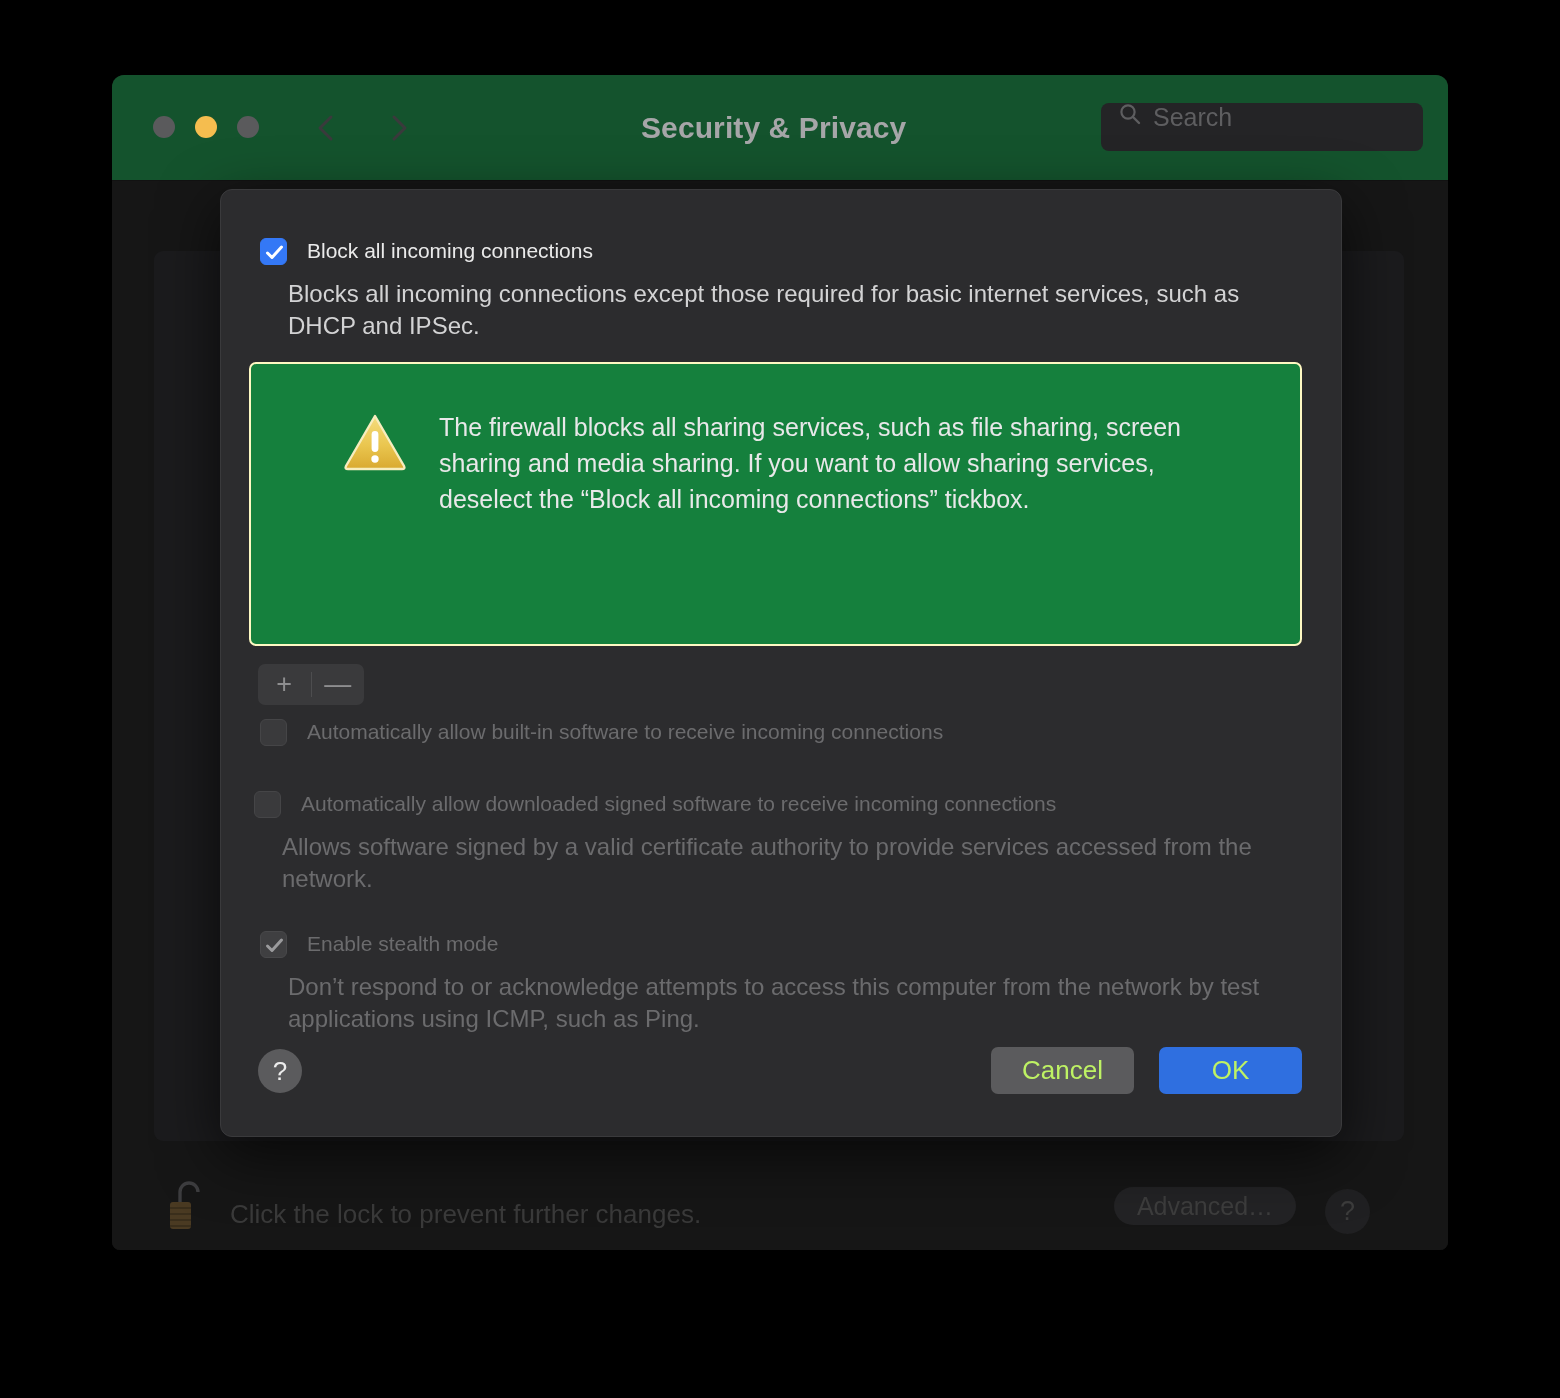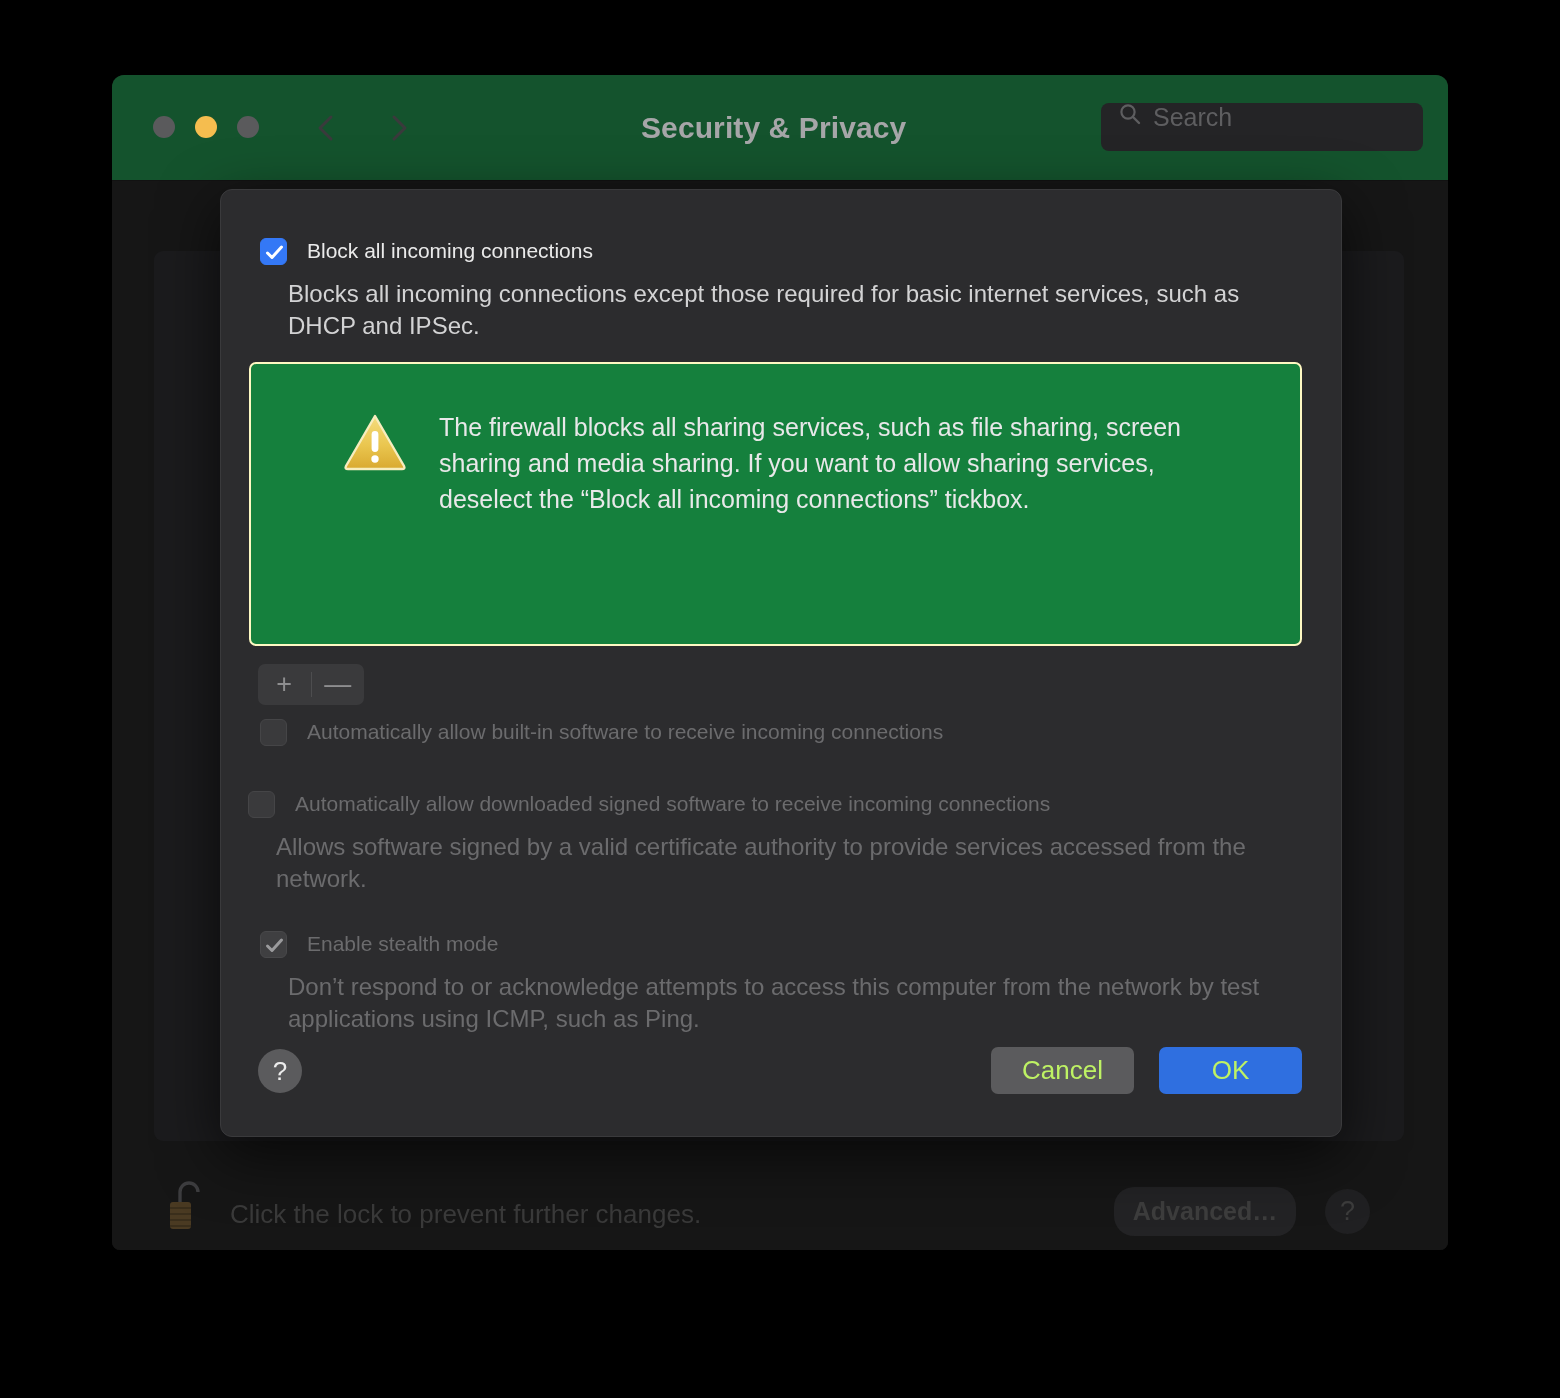--- a/index.html
+++ b/index.html
@@ -154,29 +154,28 @@
     top: 18px;
     font-size: 26px;
     color: #3a3a3a;
   }
 
   .advanced-button {
     position: absolute;
     right: 152px;
     top: 6px;
     width: 182px;
-    height: 49px;
+    height: 38px;
     background: #232325;
     border-radius: 20px;
     color: #3d3d3d;
     font-size: 25px;
     display: flex;
     align-items: center;
     justify-content: center;
-    font-weight: bold;
   }
 
   .help-button-dim {
     position: absolute;
     right: 78px;
     top: 8px;
     width: 45px;
     height: 45px;
     border-radius: 50%;
     background: #202022;
@@ -315,21 +314,21 @@
     font-size: 27px;
     line-height: 1;
   }
   .seg-divider {
     width: 1px;
     background: #4d4d4f;
     margin: 8px 0;
   }
 
   .row-autobuiltin { position: absolute; left: 39px; top: 525px; width: 1040px; }
-  .row-autosigned  { position: absolute; left: 27px; top: 597px; width: 1040px; }
+  .row-autosigned  { position: absolute; left: 33px; top: 597px; width: 1040px; }
   .row-stealth     { position: absolute; left: 39px; top: 737px; width: 1040px; }
 
   
   .sheet-footer {
     position: absolute;
     left: 0;
     bottom: 0;
     width: 100%;
     height: 120px;
   }

